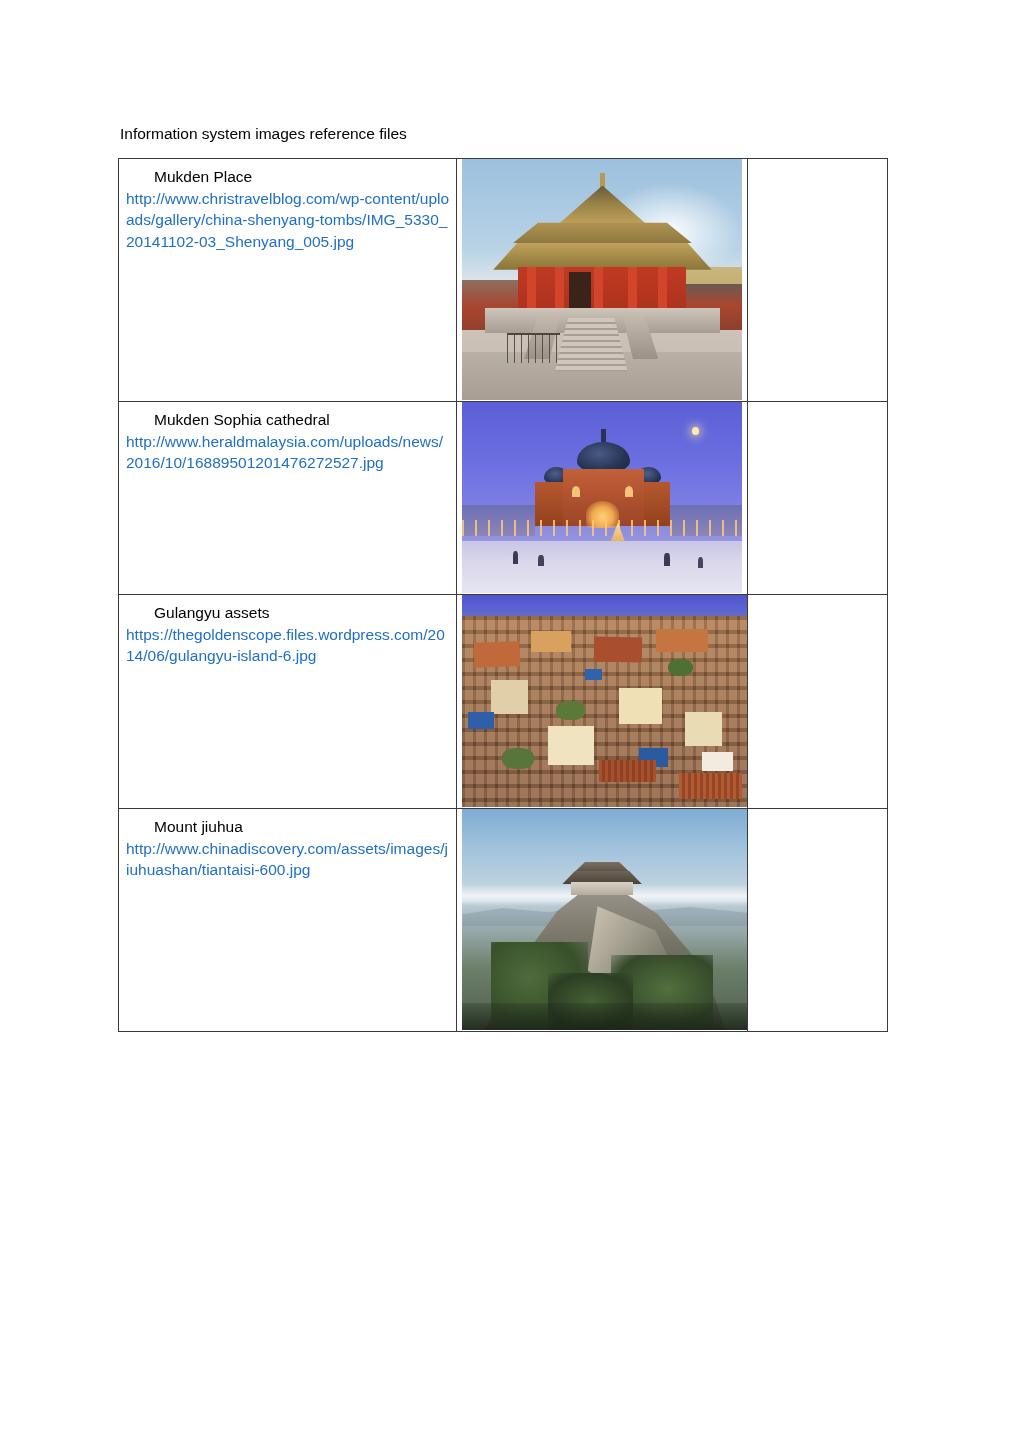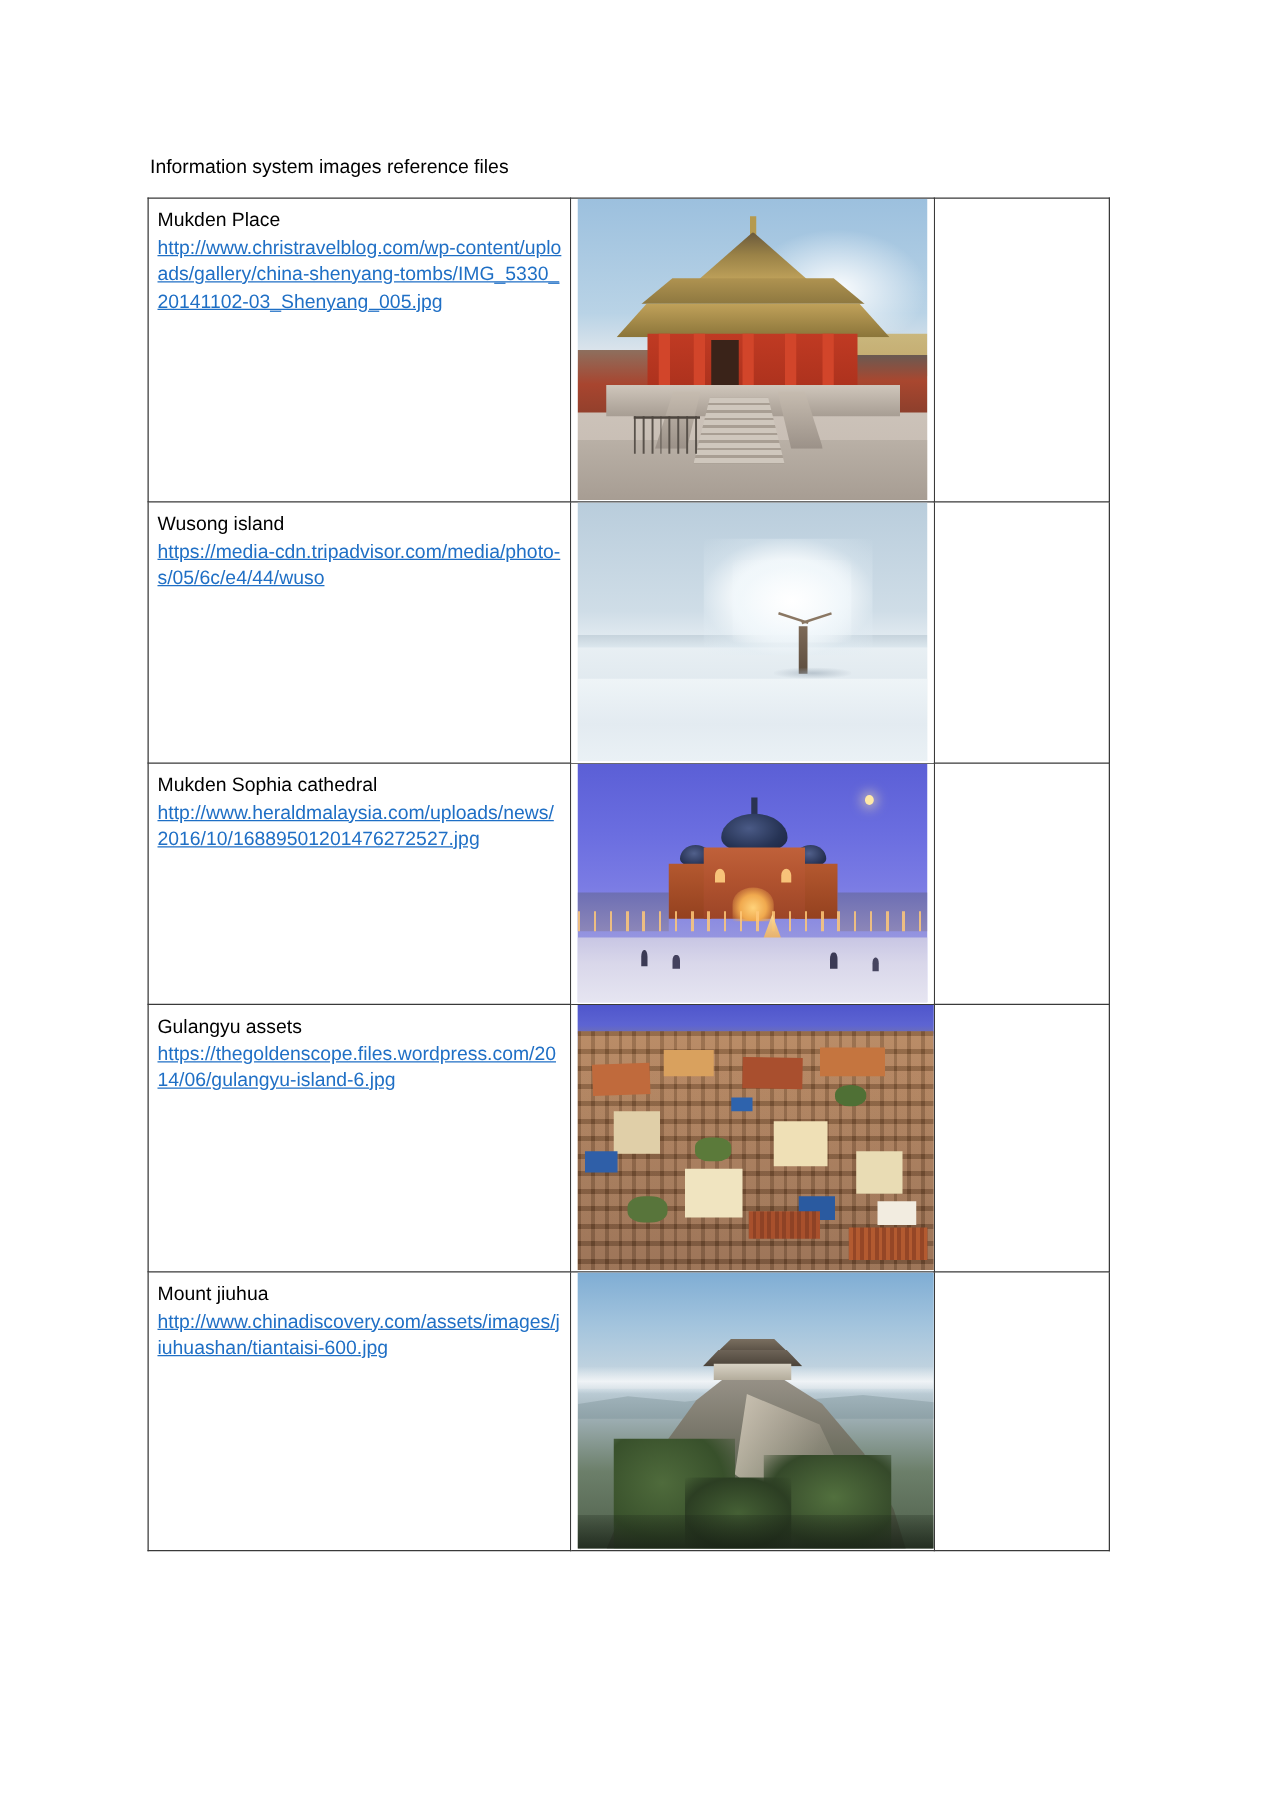--- a/index.html
+++ b/index.html
@@ -54,26 +54,26 @@
   .col-blank { width: 140px; }
 
   .text-cell-inner {
     padding: 7px 6px 6px 7px;
   }
   .place-name {
     font-size: 15.5px;
     line-height: 21.5px;
     color: #000000;
     word-break: break-all;
+    margin-left: 28px;
   }
   .place-url {
     font-size: 15.5px;
     line-height: 21.5px;
     color: #1f6fc5;
-    text-decoration: underline;
     word-break: break-all;
     display: block;
   }
 
   
   .image-cell {
     position: relative;
     overflow: visible;
   }
   .photo-wrap {
@@ -311,44 +311,20 @@
                 <i class="stairs"></i>
               <i class="balus-l"></i>
                 <i class="balus-r"></i>
                 <i class="fence"></i>
             </div>
           </div>
         </td>
         <td></td>
       </tr>
 
-      <tr>
-        <td style="height:208px">
-          <div class="text-cell-inner">
-            <div class="place-name">Wusong island</div>
-            <span class="place-url">https://media-cdn.tripadvisor.com/media/photo-s/05/6c/e4/44/wuso</span>
-          </div>
-        </td>
-        <td class="image-cell">
-          <div class="photo-wrap" style="width:280px;height:207px;">
-            <div class="photo ph-wusong">
-              <i class="horizon"></i>
-                <i class="far-bank"></i>
-                <i class="snow-fore"></i>
-              <i class="crown"></i>
-                <i class="crown2"></i>
-              <i class="branch-l"></i>
-                <i class="branch-r"></i>
-                <i class="trunk"></i>
-                <i class="shadow"></i>
-            </div>
-          </div>
-        </td>
-        <td></td>
-      </tr>
 
       <tr>
         <td style="height:192px">
           <div class="text-cell-inner">
             <div class="place-name">Mukden Sophia cathedral</div>
             <span class="place-url">http://www.heraldmalaysia.com/uploads/news/2016/10/16889501201476272527.jpg</span>
           </div>
         </td>
         <td class="image-cell">
           <div class="photo-wrap" style="width:280px;height:191px;">

